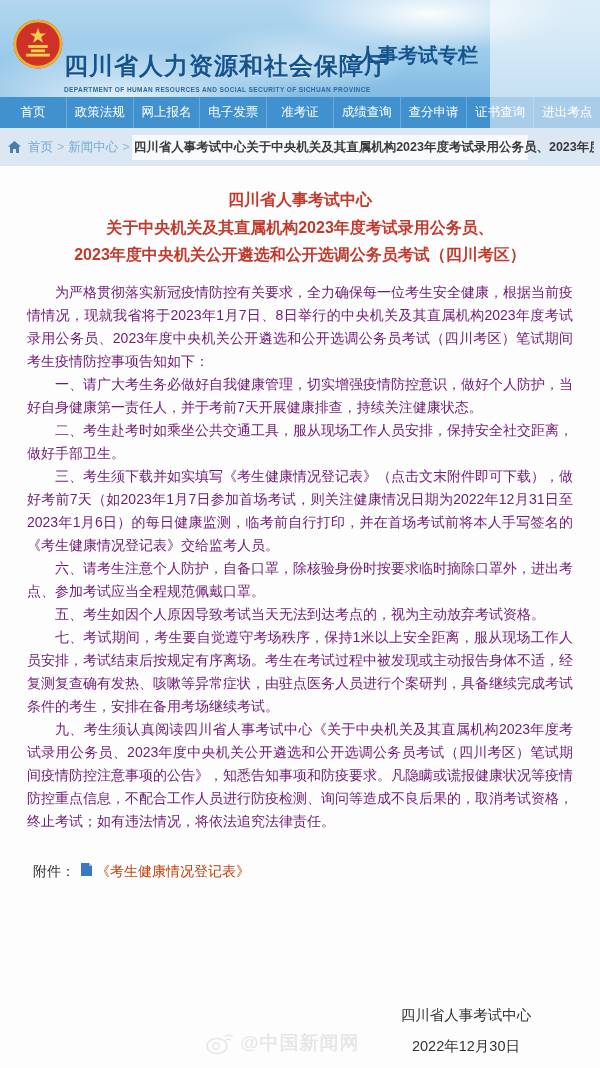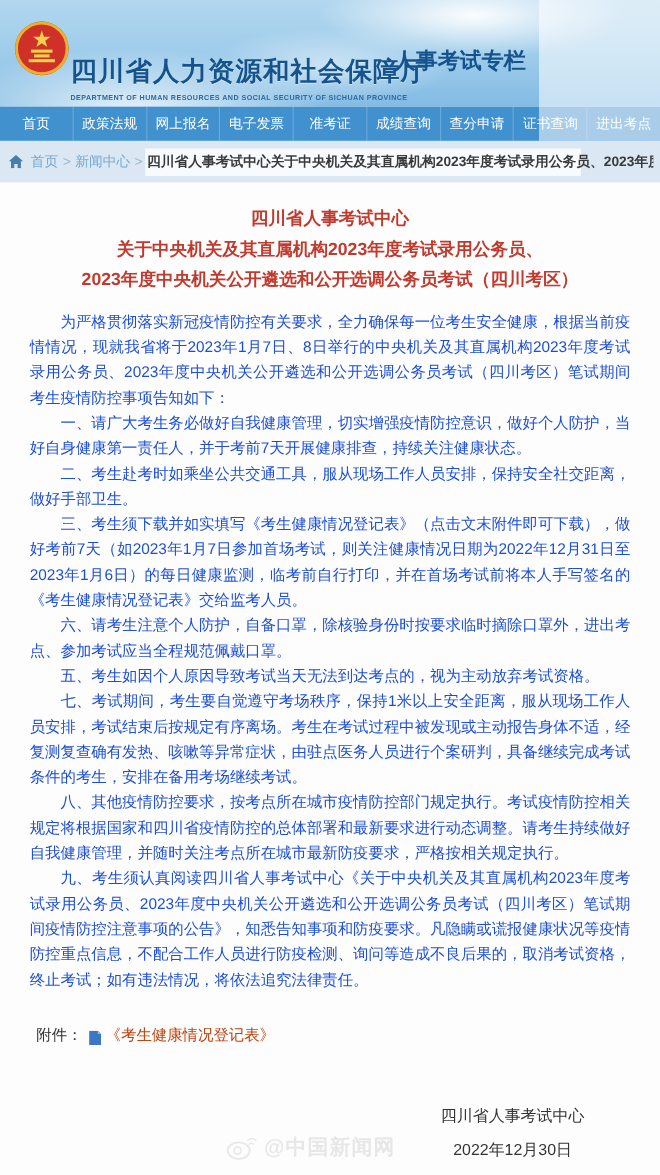--- a/index.html
+++ b/index.html
@@ -38,23 +38,23 @@
   .crumb-home-icon{width:13px;height:12px;margin-right:5px;flex:0 0 auto;}
   .crumb-link{color:#74a9d4;margin:0 2px;cursor:pointer;white-space:nowrap;}
   .crumb-sep{color:#9bb8d0;margin:0 2px;}
   .crumb-current{color:#3a3a3a;font-weight:bold;font-size:12.5px;flex:1;
     white-space:nowrap;overflow:hidden;padding:4px 2px;
     background:linear-gradient(to right,#f8fbfe 0,#f8fbfe 396px,rgba(248,251,254,0) 396px);}
   
   .doc{position:relative;background:#fdfdfd;padding:12px 27px 0 27px;}
   .doc-title{margin-top:8px;margin-bottom:12px;}
   .doc-title-line{text-align:center;color:#c23a2e;font-weight:bold;font-size:16px;line-height:27.5px;}
-  .doc-body p{margin:0;font-size:14px;line-height:23px;color:#1d4ed8;
+  .doc-body p{margin:0;font-size:14px;line-height:23px;color:#701a75;
     text-indent:2em;text-align:justify;}
-  .attachment-row{margin-top:30px;font-size:14px;color:#333;display:flex;align-items:flex-end;}
+  .attachment-row{margin-top:30px;font-size:14px;color:#333;display:flex;align-items:flex-start;}
   .attachment-label{margin-left:6px;}
   .attachment-icon{width:11px;height:13px;margin:0 4px 0 6px;}
   .attachment-link{color:#c2410c;cursor:pointer;}
   
   .signature{position:absolute;top:1000px;right:34px;width:200px;text-align:center;
     font-size:14.5px;color:#333;line-height:31px;}
   
   .watermark{position:absolute;left:205px;top:1030px;display:flex;align-items:center;
     opacity:.30;color:#b5b5b5;font-size:19px;font-weight:bold;letter-spacing:1px;}
   .watermark svg{margin-right:5px;}
@@ -111,21 +111,20 @@
     </div>
 
   <div class="doc-body">
       <p class="doc-p">为严格贯彻落实新冠疫情防控有关要求，全力确保每一位考生安全健康，根据当前疫情情况，现就我省将于2023年1月7日、8日举行的中央机关及其直属机构2023年度考试录用公务员、2023年度中央机关公开遴选和公开选调公务员考试（四川考区）笔试期间考生疫情防控事项告知如下：</p>
       <p class="doc-p">一、请广大考生务必做好自我健康管理，切实增强疫情防控意识，做好个人防护，当好自身健康第一责任人，并于考前7天开展健康排查，持续关注健康状态。</p>
       <p class="doc-p">二、考生赴考时如乘坐公共交通工具，服从现场工作人员安排，保持安全社交距离，做好手部卫生。</p>
       <p class="doc-p">三、考生须下载并如实填写《考生健康情况登记表》（点击文末附件即可下载），做好考前7天（如2023年1月7日参加首场考试，则关注健康情况日期为2022年12月31日至2023年1月6日）的每日健康监测，临考前自行打印，并在首场考试前将本人手写签名的《考生健康情况登记表》交给监考人员。</p>
       <p class="doc-p">六、请考生注意个人防护，自备口罩，除核验身份时按要求临时摘除口罩外，进出考点、参加考试应当全程规范佩戴口罩。</p>
       <p class="doc-p">五、考生如因个人原因导致考试当天无法到达考点的，视为主动放弃考试资格。</p>
       <p class="doc-p">七、考试期间，考生要自觉遵守考场秩序，保持1米以上安全距离，服从现场工作人员安排，考试结束后按规定有序离场。考生在考试过程中被发现或主动报告身体不适，经复测复查确有发热、咳嗽等异常症状，由驻点医务人员进行个案研判，具备继续完成考试条件的考生，安排在备用考场继续考试。</p>
-      <p class="doc-p">八、其他疫情防控要求，按考点所在城市疫情防控部门规定执行。考试疫情防控相关规定将根据国家和四川省疫情防控的总体部署和最新要求进行动态调整。请考生持续做好自我健康管理，并随时关注考点所在城市最新防疫要求，严格按相关规定执行。</p>
       <p class="doc-p">九、考生须认真阅读四川省人事考试中心《关于中央机关及其直属机构2023年度考试录用公务员、2023年度中央机关公开遴选和公开选调公务员考试（四川考区）笔试期间疫情防控注意事项的公告》，知悉告知事项和防疫要求。凡隐瞒或谎报健康状况等疫情防控重点信息，不配合工作人员进行防疫检测、询问等造成不良后果的，取消考试资格，终止考试；如有违法情况，将依法追究法律责任。</p>
     </div>
 
   <div class="attachment-row">
     <span class="attachment-label">附件：</span>
     <svg class="attachment-icon" viewBox="0 0 11 13">
       <path d="M0,0 h8 l3,3 v10 h-11 z" fill="#3a78c3"></path>
       <path d="M8,0 l3,3 h-3 z" fill="#9dc0e8"></path>
     </svg>
     <span class="attachment-link">《考生健康情况登记表》</span>

